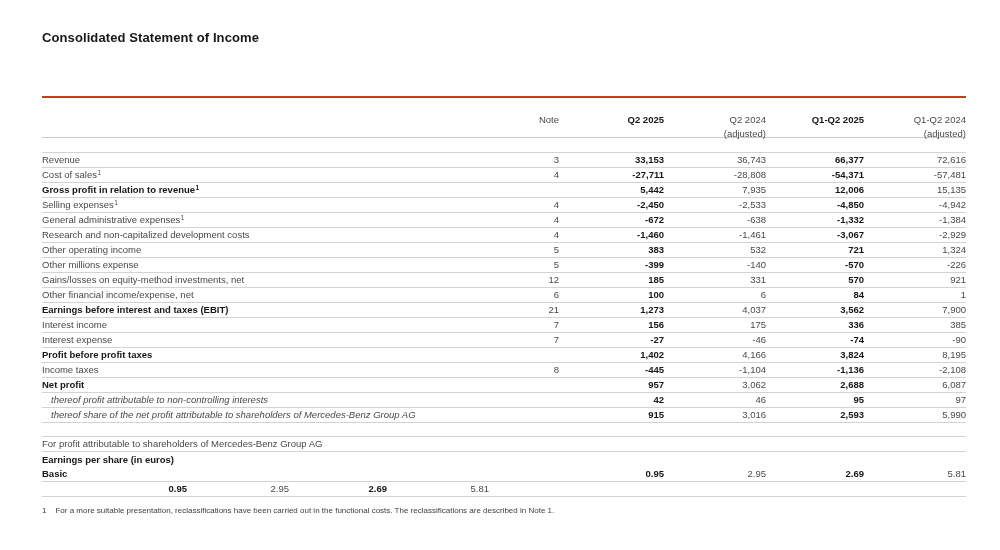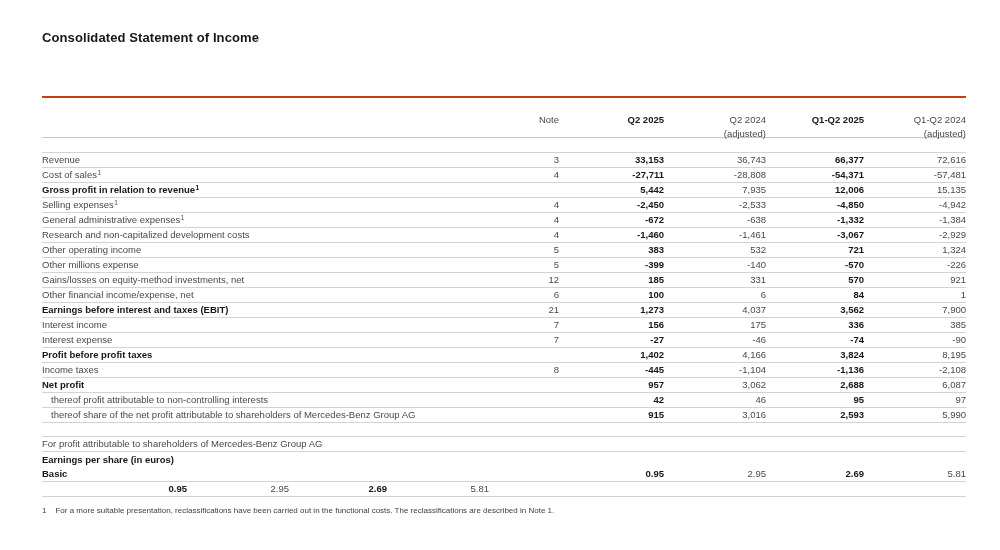--- a/index.html
+++ b/index.html
@@ -43,21 +43,21 @@
     color:#46494b;
   }
   .cell.label { flex:1; overflow:hidden; }
   .cell.note  { width:40px;  text-align:right; }
   .cell.c1    { width:105px; text-align:right; }
   .cell.c2    { width:102px; text-align:right; }
   .cell.c3    { width:98px;  text-align:right; }
   .cell.c4    { width:102px; text-align:right; }
   .cell.c1, .cell.c3 { font-weight:700; color:#161718; }
   .row.bold .cell.label { font-weight:700; color:#161718; }
-  .row.indent .cell.label { padding-left:9px; }
+  .row.indent .cell.label { padding-left:9px;font-style:italic; }
   .thead .cell { color:#46494b; }
   .thead .hcol div { text-align:right; }
   .thead .hb { font-weight:700; color:#161718; }
   .thead .sub { margin-top:2px; }
   sup.fn {
     font-size:6.5px;
     line-height:0;
     vertical-align:3px;
     margin-left:0.5px;
   }

